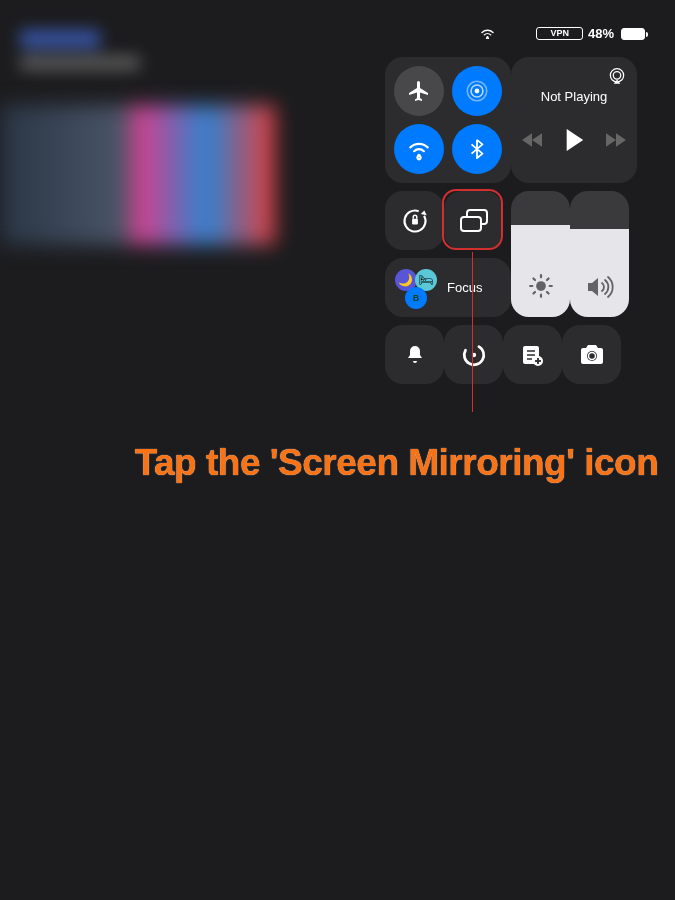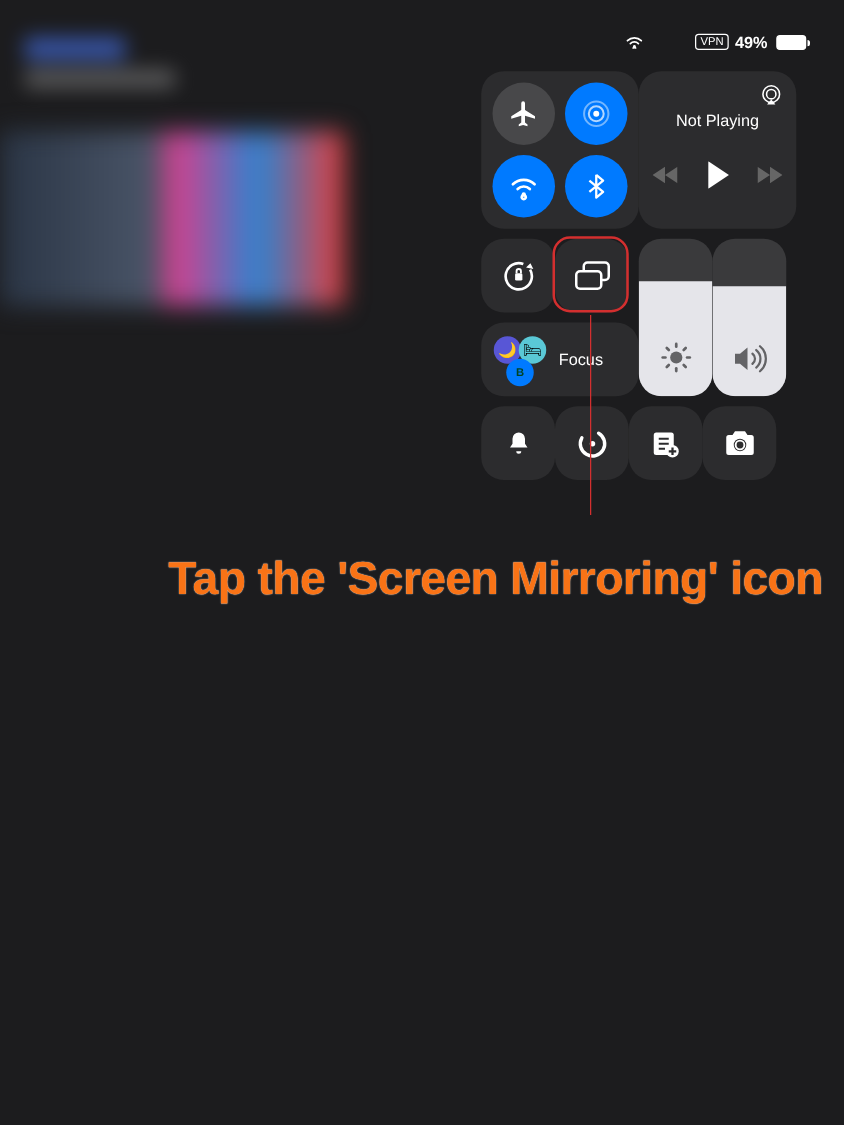--- a/index.html
+++ b/index.html
@@ -27,21 +27,21 @@
       border-radius: 4px;
     }
     .status-bar {
       position: absolute; top: 26px; right: 30px;
       display: flex; align-items: center; gap: 5px;
       color: #fff; font-size: 13px; font-weight: 600;
     }
     .wifi-status { width: 15px; height: 11px; }
     .vpn-badge {
       border: 1.3px solid #fff; border-radius: 3px;
-      padding: 0 3px; font-size: 9px; font-weight: 400; line-height: 11px; margin-left: 36px;
+      padding: 0 13px; font-size: 9px; font-weight: 700; line-height: 11px; margin-left: 36px;
     }
     .battery {
       display: flex; align-items: center;
     }
     .battery-body {
       width: 24px; height: 12px; border: 1.3px solid #fff; border-radius: 3px;
       background: #fff; margin-left: 2px; position: relative;
     }
     .battery-body::after {
       content: ''; position: absolute; right: -3.5px; top: 3px;
@@ -120,21 +120,21 @@
     <div class="h2"></div>
 </div>
 <div class="blur-photo"></div>
 
 <div class="status-bar">
   <svg class="wifi-status" viewBox="0 0 16 12">
     <path d="M8 10.5 a1 1 0 1 0 0.001 0 M4.5 7.5 a5 5 0 0 1 7 0 M2 5 a8.5 8.5 0 0 1 12 0" stroke="#fff" stroke-width="1.5" fill="none" stroke-linecap="round"></path>
     <circle cx="8" cy="10" r="1.2" fill="#fff"></circle>
   </svg>
   <span class="vpn-badge">VPN</span>
-  <span>49%</span>
+  <span>48%</span>
   <div class="battery">
       <div class="battery-body"></div>
     </div>
 </div>
 
 <div class="control-center">
 
   <div class="row">
     <div class="tile conn-tile">
       <div class="circle-btn circle-off">

